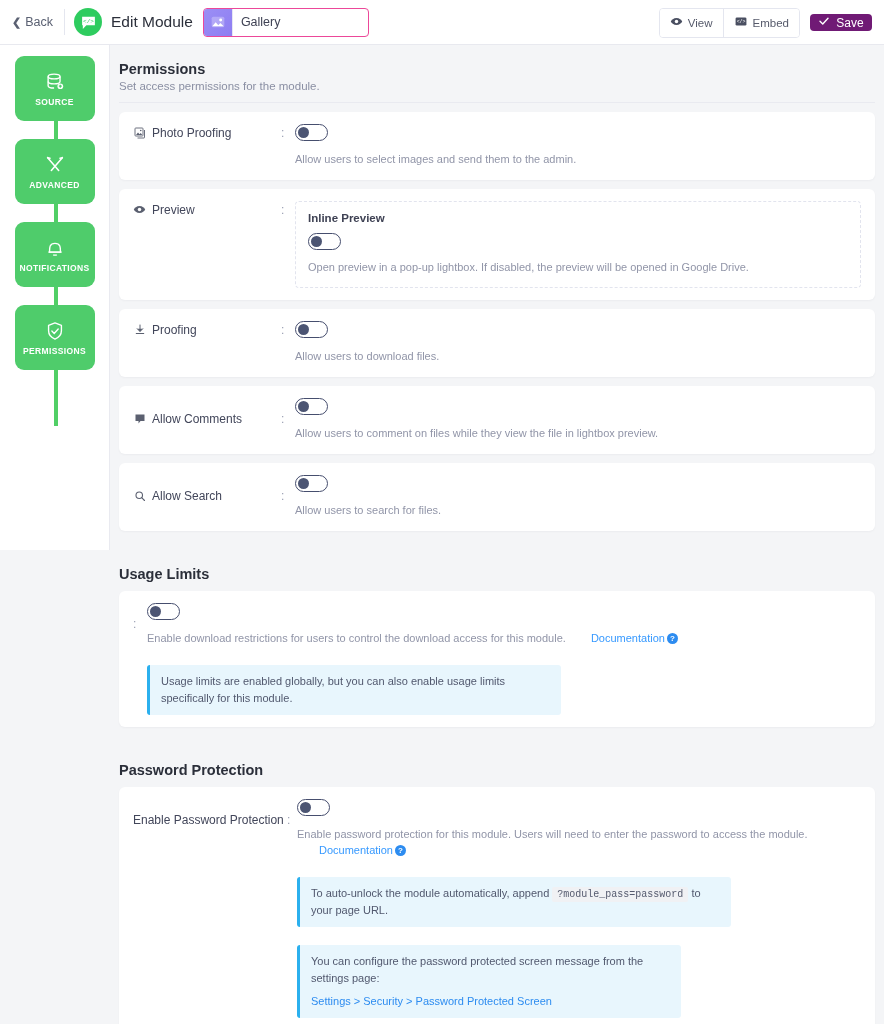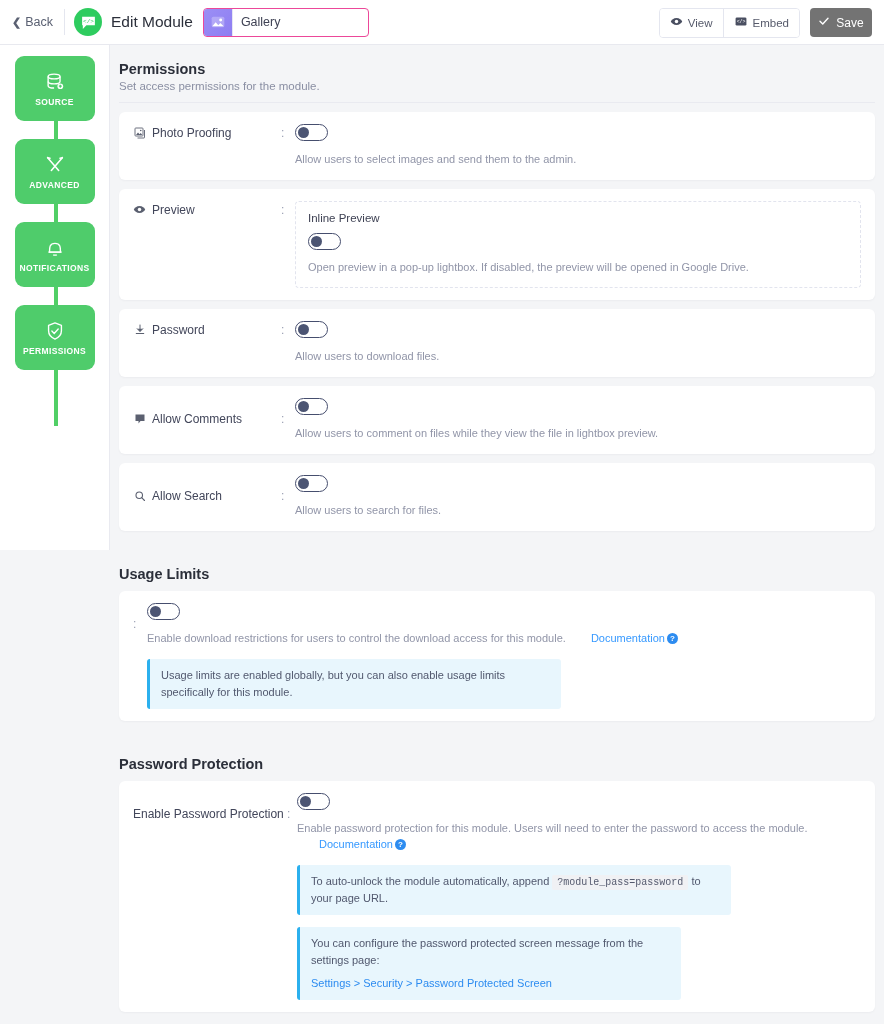--- a/index.html
+++ b/index.html
@@ -73,23 +73,23 @@
   }
   .btn-ghost {
     display: flex; align-items: center; gap: 5px;
     font-size: 11.5px; color: #565a6b;
     padding: 6px 10px; height: 28px; cursor: pointer;
     background: #fff; white-space: nowrap;
   }
   .btn-ghost + .btn-ghost { border-left: 1px solid #e4e6ef; }
   .btn-save {
     display: flex; align-items: center; justify-content: center; gap: 6px;
-    background: #737373; color: #fff;
+    background: #701a75; color: #fff;
     font-size: 12px; border-radius: 4px;
-    padding: 0 14px; height: 29px; width: 62px;
+    padding: 0 14px; height: 17px; width: 62px;
     cursor: pointer; white-space: nowrap;
   }
 
   
   .body-split { display: flex; align-items: flex-start; width: 884px; }
 
   
   .sidebar {
     width: 110px; flex: 0 0 110px;
     background: #fff;
@@ -167,25 +167,25 @@
     display: inline-block; width: 11px; height: 11px;
     border-radius: 50%; background: #2d8cf0; color: #fff;
     font-size: 8px; line-height: 11px; text-align: center;
     margin-left: 2px; vertical-align: 1px; font-weight: bold;
   }
 
   .inline-box {
     border: 1px dashed #e2e4ee; border-radius: 4px;
     padding: 10px 12px 11px 12px;
   }
-  .inline-box-title { font-size: 11.5px; font-weight: normal; color: #3f4254; margin-bottom: 9px; }
+  .inline-box-title { font-size: 11.5px; font-weight: bold; color: #3f4254; margin-bottom: 9px; }
   .inline-box .help-text { margin-top: 9px; }
 
   .notice {
-    margin-top: 12px;
+    margin-top: 18px;
     background: #e8f6fd; border-left: 3px solid #2bb0ee;
     border-radius: 3px;
     padding: 8px 11px;
     font-size: 11px; color: #51586e; line-height: 1.55;
     display: inline-block;
   }
   .notice.w1 { max-width: 414px; }
   .notice.w2 { max-width: 434px; }
   .notice.w3 { max-width: 384px; }
   code.inline-code {
@@ -373,21 +373,21 @@
       <div class="card">
         <div class="row">
           <div class="row-label">
             <span class="ricon">
               <svg width="12" height="13" viewBox="0 0 24 24" stroke="#5b6070" stroke-width="2" fill="none" stroke-linecap="round">
                 <path d="M12 3v12"></path>
                 <path d="M6.5 10.5L12 16l5.5-5.5" fill="#5b6070" stroke-linejoin="round"></path>
                 <path d="M4.5 20h15"></path>
               </svg>
             </span>
-            <span>Password</span>
+            <span>Proofing</span>
           </div>
           <div class="colon">:</div>
           <div class="row-control">
             <div class="switch">
               <span class="knob"></span>
             </div>
             <div class="help-text">Allow users to download files.</div>
           </div>
         </div>
       </div>

